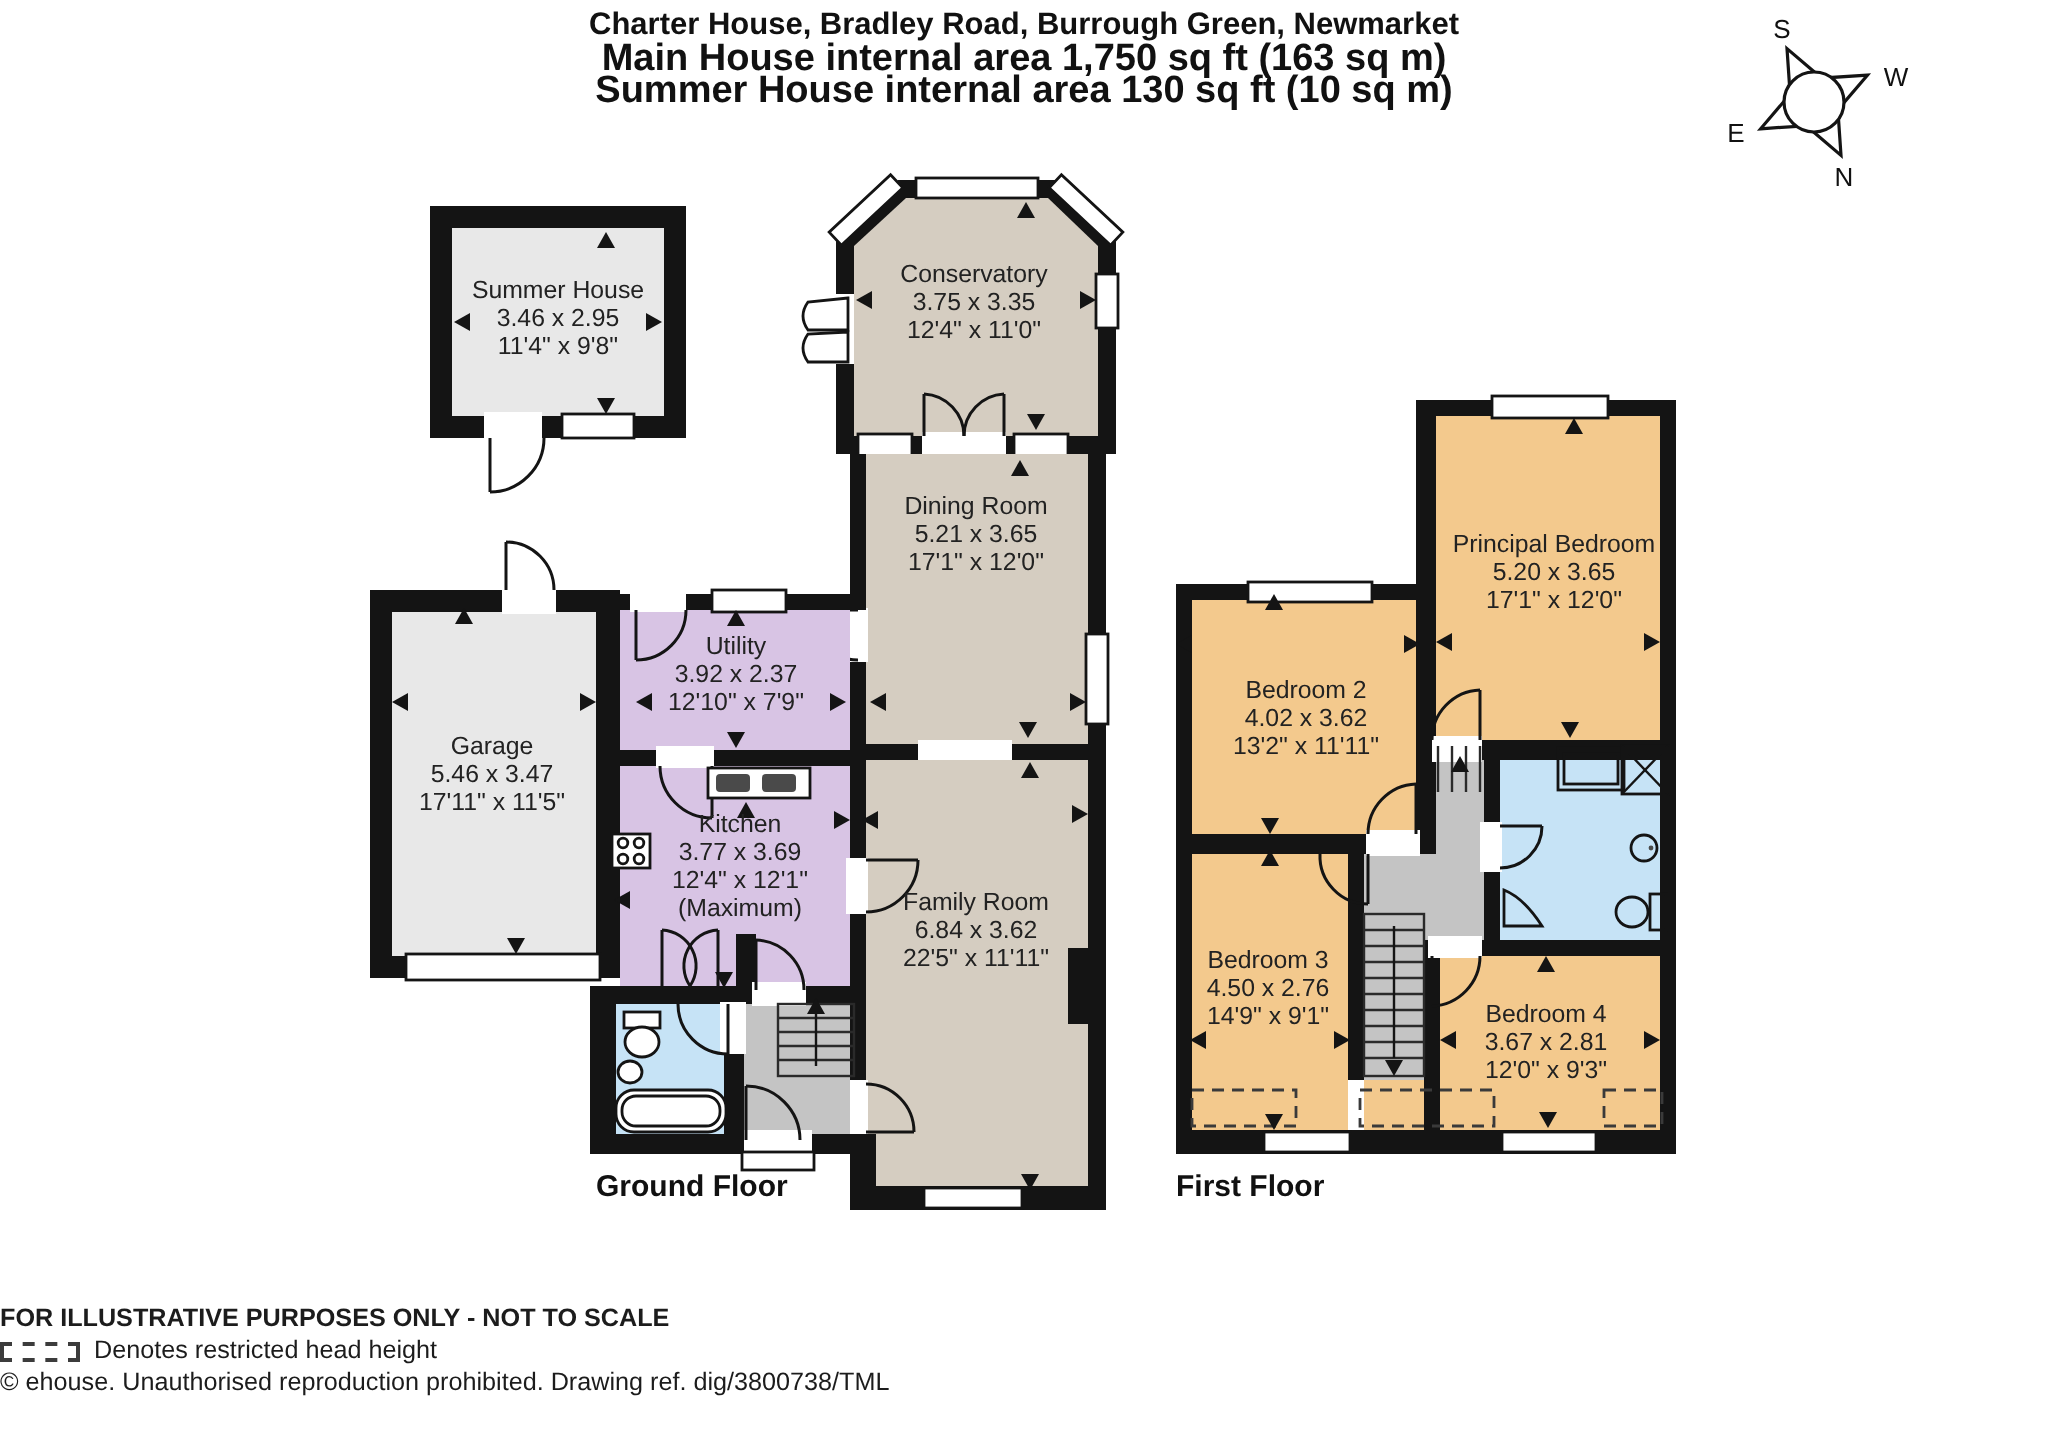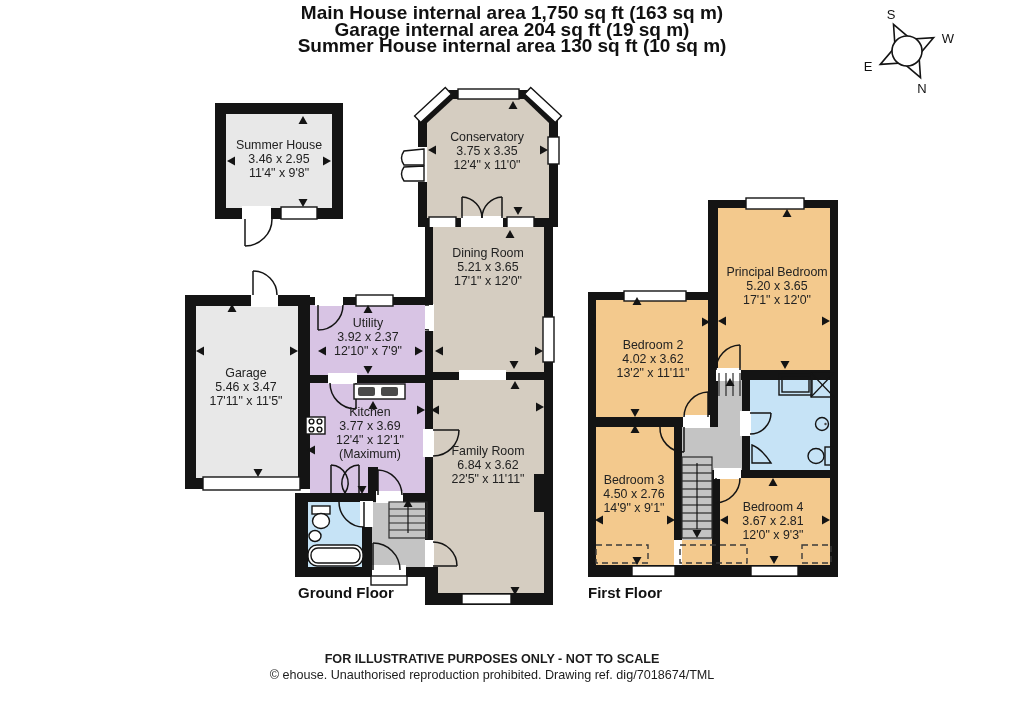--- a/index.html
+++ b/index.html
@@ -1,21 +1,21 @@
 <!DOCTYPE html>
 <html><head>
 <meta charset="utf-8">
 <style>
   html,body{margin:0;padding:0;background:#fff}
   .page{position:relative;width:1024px;height:724px;overflow:hidden;font-family:"Liberation Sans",sans-serif;background:#fff}
   .hdr{position:absolute;top:5px;left:0;width:1024px;text-align:center;font-weight:bold;color:#111;line-height:16.5px}
   .hdr .t1{font-size:15.5px}
   .hdr .t2{font-size:19px}
   svg.plan{position:absolute;left:0;top:0}
-  .ftr{position:absolute;top:651px;left:0;width:984px;text-align:center;font-size:12.6px;color:#1c1c1c;line-height:16.2px}
+  .ftr{position:absolute;top:651px;left:0;width:984px;text-align:left;font-size:12.6px;color:#1c1c1c;line-height:16.2px}
   .ftr .b{font-weight:bold}
   .dashbox{display:inline-block;width:36px;height:6px;border:2px dashed #3c3c3c;margin-right:7px;vertical-align:middle}
   
   .wall{fill:#141414}
   .win{fill:#fff;stroke:#141414;stroke-width:1.4}
   .gap{fill:#fff}
   .door{fill:none;stroke:#141414;stroke-width:1.5}
   .leaf{stroke:#141414;stroke-width:1.5}
   .fx{fill:#fff;stroke:#141414;stroke-width:1.4}
   .fxn{fill:none;stroke:#141414;stroke-width:1.4}
@@ -28,22 +28,22 @@
   .flabel{font:bold 15px "Liberation Sans",sans-serif;fill:#111}
   .cletter{font:13px "Liberation Sans",sans-serif;fill:#111;text-anchor:middle}
   .cshape{fill:#fff;stroke:#141414;stroke-width:1.6}
 </style>
 </head>
 <body>
 
 <div class="page">
 
   <div class="hdr">
+    <div class="t1">Charter House, Bradley Road, Burrough Green, Newmarket</div>
     <div class="t2">Main House internal area 1,750 sq ft (163 sq m)</div>
-    <div class="t2">Garage internal area 204 sq ft (19 sq m)</div>
     <div class="t2">Summer House internal area 130 sq ft (10 sq m)</div>
   </div>
 
   <svg class="plan" width="1024" height="724" viewBox="0 0 1024 724">
     <defs>
       <polygon id="arr" points="0,-6 4.5,2 -4.5,2" fill="#141414"></polygon>
     </defs>
 
     <g>
       <polygon class="cshape" points="920.5,77.7 904.9,64.4 919.1,57.2"></polygon>
@@ -409,16 +409,17 @@
       <text x="773" y="525">3.67 x 2.81</text>
       <text x="773" y="539">12'0" x 9'3"</text>
     </g>
 
     <text class="flabel" x="298" y="598">Ground Floor</text>
     <text class="flabel" x="588" y="598">First Floor</text>
   </svg>
 
   <div class="ftr">
     <div class="b">FOR ILLUSTRATIVE PURPOSES ONLY - NOT TO SCALE</div>
-    <div>© ehouse. Unauthorised reproduction prohibited. Drawing ref. dig/7018674/TML</div>
+    <div><span class="dashbox"></span><span>Denotes restricted head height</span></div>
+    <div>© ehouse. Unauthorised reproduction prohibited. Drawing ref. dig/3800738/TML</div>
   </div>
 
 </div>
 
 </body></html>

